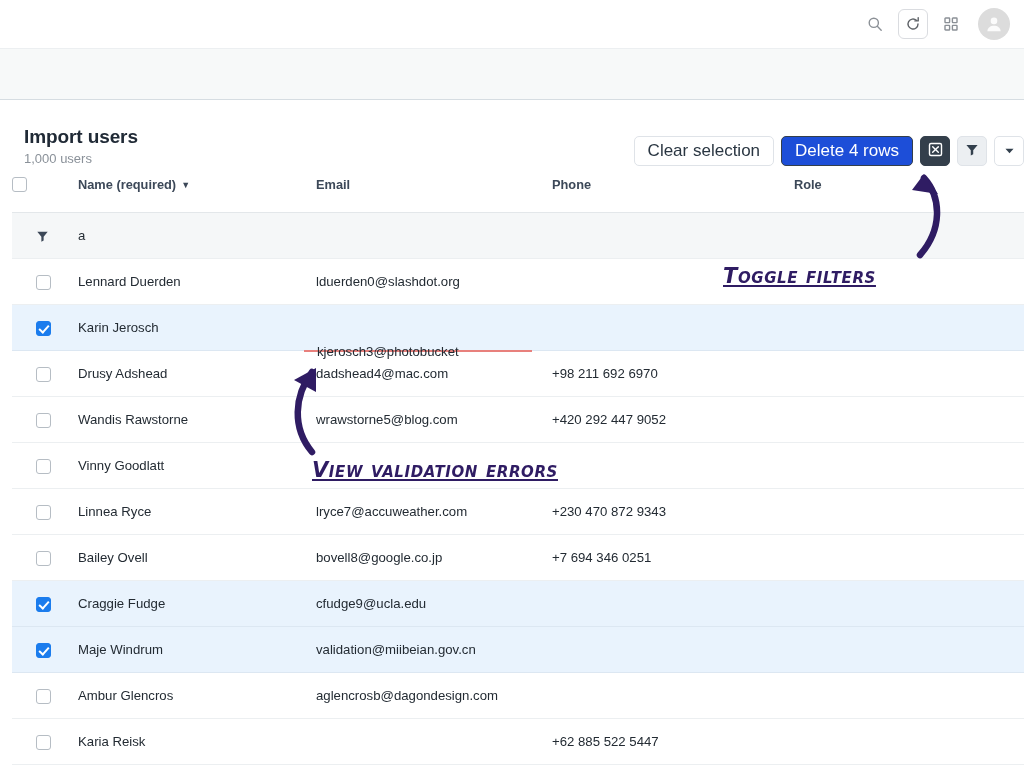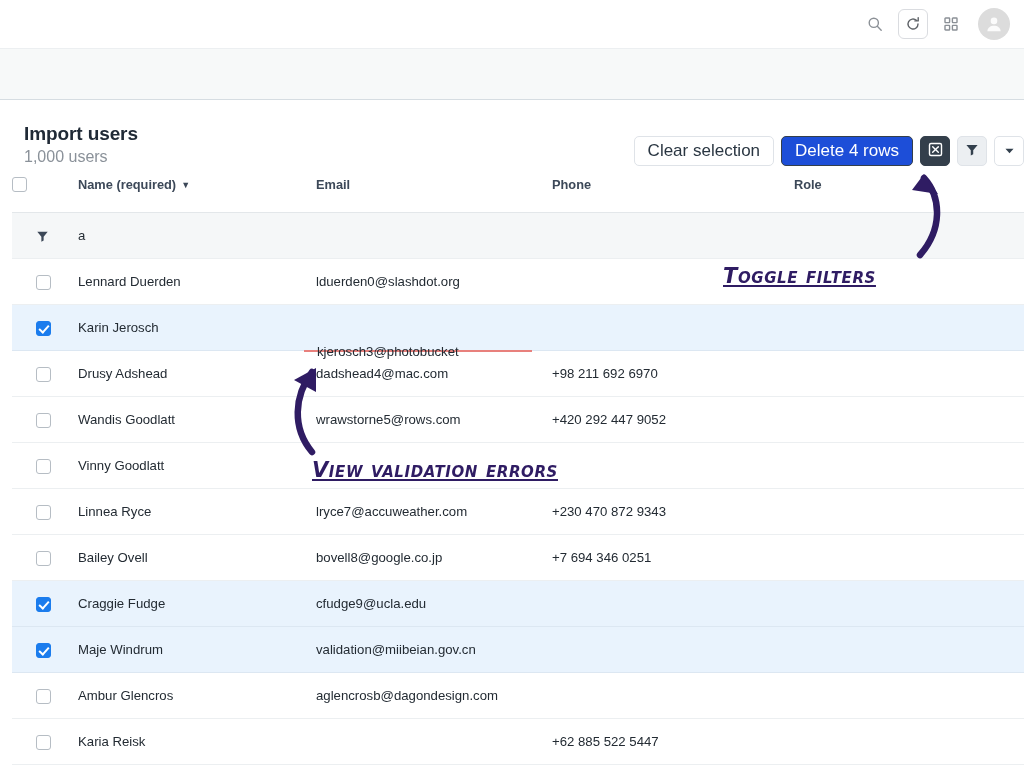--- a/index.html
+++ b/index.html
@@ -45,21 +45,21 @@
   .head-row {
     position: relative; height: 65px;
     padding: 22px 0 0 24px;
     display: flex; align-items: flex-end; justify-content: space-between;
   }
   .titles { display: flex; flex-direction: column; }
   .title {
     font-size: 19px; font-weight: bold; color: #202a36; letter-spacing: -0.1px;
     line-height: 22px;
   }
-  .subtitle { font-size: 16px; color: #8a9199; margin-top: 3px; }
+  .subtitle { font-size: 13px; color: #8a9199; margin-top: 3px; }
 
   .actions { display: flex; align-items: center; gap: 7px; margin-top: 3px; }
   .btn {
     height: 30px; border-radius: 5px; font-size: 17px;
     display: inline-flex; align-items: center; justify-content: center;
     padding: 0 13px; white-space: nowrap;
   }
   .btn-outline { background: #fff; border: 1px solid #dfe3e8; color: #2a3642; }
   .btn-dark { background: #1d4ed8; border: 1px solid #343f4b; color: #ffffff; font-weight: normal; }
   .ibtn {
@@ -265,22 +265,22 @@
           </tr>
           <tr>
             <td class="cbcell"><span class="cb"></span></td>
             <td class="pad">Drusy Adshead</td>
             <td class="pad">dadshead4@mac.com</td>
             <td class="pad">+98 211 692 6970</td>
             <td class="pad"></td>
           </tr>
           <tr>
             <td class="cbcell"><span class="cb"></span></td>
-            <td class="pad">Wandis Goodlatt</td>
-            <td class="pad">wrawstorne5@rows.com</td>
+            <td class="pad">Wandis Rawstorne</td>
+            <td class="pad">wrawstorne5@blog.com</td>
             <td class="pad">+420 292 447 9052</td>
             <td class="pad"></td>
           </tr>
           <tr>
             <td class="cbcell"><span class="cb"></span></td>
             <td class="pad">Vinny Goodlatt</td>
             <td class="pad"></td>
             <td class="pad"></td>
             <td class="pad"></td>
           </tr>

